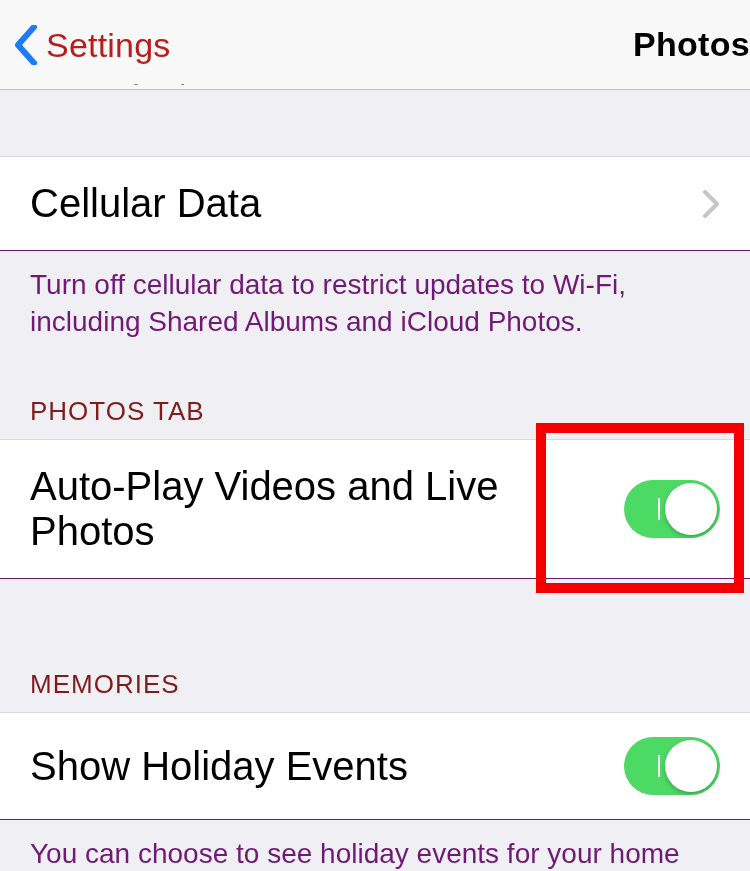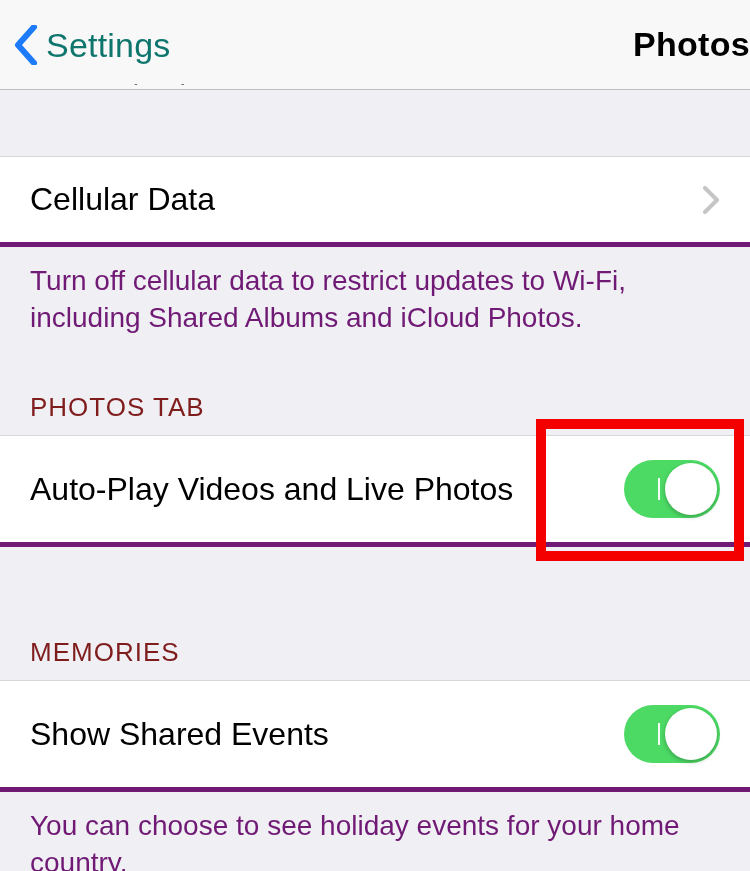--- a/index.html
+++ b/index.html
@@ -15,21 +15,21 @@
       display: flex;
       align-items: center;
     }
     .nav-back {
       position: absolute;
       left: 14px;
       top: 0;
       height: 90px;
       display: flex;
       align-items: center;
-      color: #0f766e;
+      color: #b91c1c;
       font-size: 34px;
       letter-spacing: 0.2px;
     }
     .nav-back .chev {
       width: 24px;
       height: 40px;
       margin-right: 8px;
     }
     .nav-back .chev svg { display: block; }
     .nav-title {
@@ -37,26 +37,26 @@
       text-align: right;
       font-size: 34px;
       font-weight: 700;
       letter-spacing: 0.3px;
     }
 
     
     .cell {
       background: #ffffff;
       border-top: 1px solid #d8d8db;
-      border-bottom: 5px solid #701a75;
+      border-bottom: 1px solid #701a75;
       padding: 24px 30px;
       display: flex;
       align-items: center;
       justify-content: space-between;
-      font-size: 32px;
+      font-size: 40px;
     }
     .cell-label { flex: 1; }
     .chevron-right {
       width: 18px; height: 28px;
       color: #c5c5c8;
     }
     .chevron-right svg { display:block; }
 
     
     .toggle {
@@ -168,19 +168,19 @@
       </span>
   </div>
   <div class="red-box"></div>
 </div>
 
 <div style="height:70px"></div>
 
 <div class="header" style="padding-top:20px">MEMORIES</div>
 
 <div class="cell">
-  <span class="cell-label">Show Shared Events</span>
+  <span class="cell-label">Show Holiday Events</span>
   <span class="toggle">
       <span class="knob"></span>
     </span>
 </div>
 
 <div class="footer">You can choose to see holiday events for your home country.</div>
 
 </body></html>

